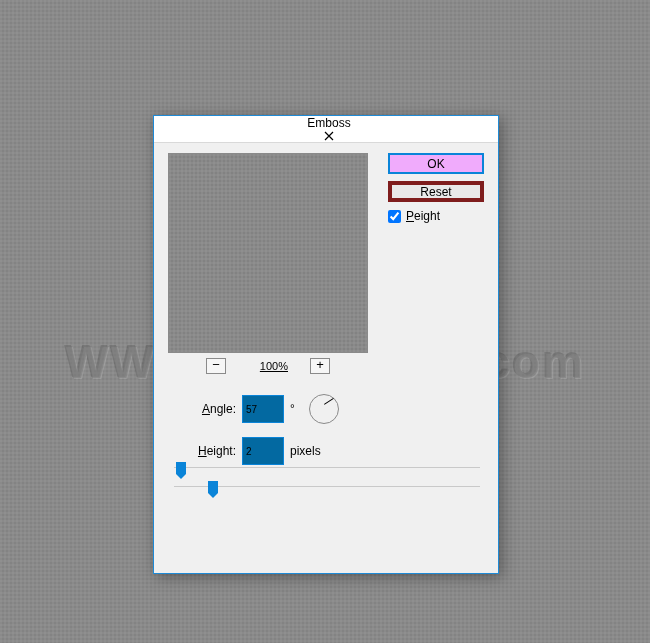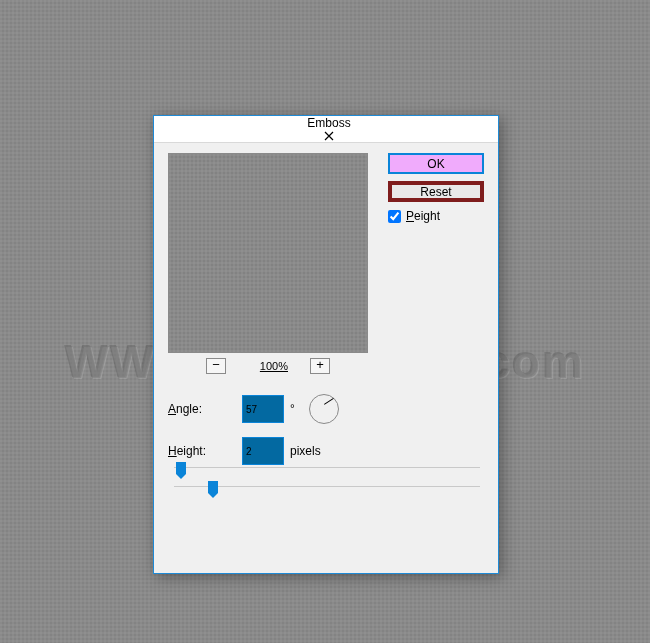--- a/index.html
+++ b/index.html
@@ -36,21 +36,21 @@
   .rpanel{position:absolute;right:14px;top:10px;width:96px;}
   .btn{height:21px;border:4px solid #7f1d1d;background:#e9e9e9;
     display:flex;align-items:center;justify-content:center;margin-bottom:7px;
     font-size:12px;box-sizing:border-box;}
   .btn.ok{border:2px solid #0a84d8;background:#f0abfc;}
   .chkrow{display:flex;align-items:center;gap:5px;margin-top:6px;font-size:12px;}
   .chkrow input{margin:0;}
   .u{text-decoration:underline;}
   .fields{position:absolute;left:14px;top:248px;right:14px;}
   .row{display:flex;align-items:center;height:24px;margin-top:6px;}
-  .lab{width:68px;padding-right:6px;font-size:12px;}
+  .lab{width:68px;text-align:right;padding-right:6px;font-size:12px;}
   .inp{width:34px;height:18px;border:1px solid #0a84d8;background:#0369a1;
     font-size:10px;padding:4px 3px;box-sizing:content-box;}
   .unit{margin-left:6px;font-size:12px;}
   .dial{width:28px;height:28px;border:1px solid #8a8a8a;border-radius:50%;
     margin-left:14px;position:relative;background:#f0f0f0;}
   .dial::after{content:"";position:absolute;width:11px;height:1px;background:#000;
     left:14px;top:9px;transform-origin:0 0;transform:rotate(-33deg);}
   .slider-wrap{margin-top:4px;}
   .track{position:relative;height:14px;margin-left:6px;margin-right:4px;
     border-top:1px solid #c9c9c9;margin-top:2px;}

